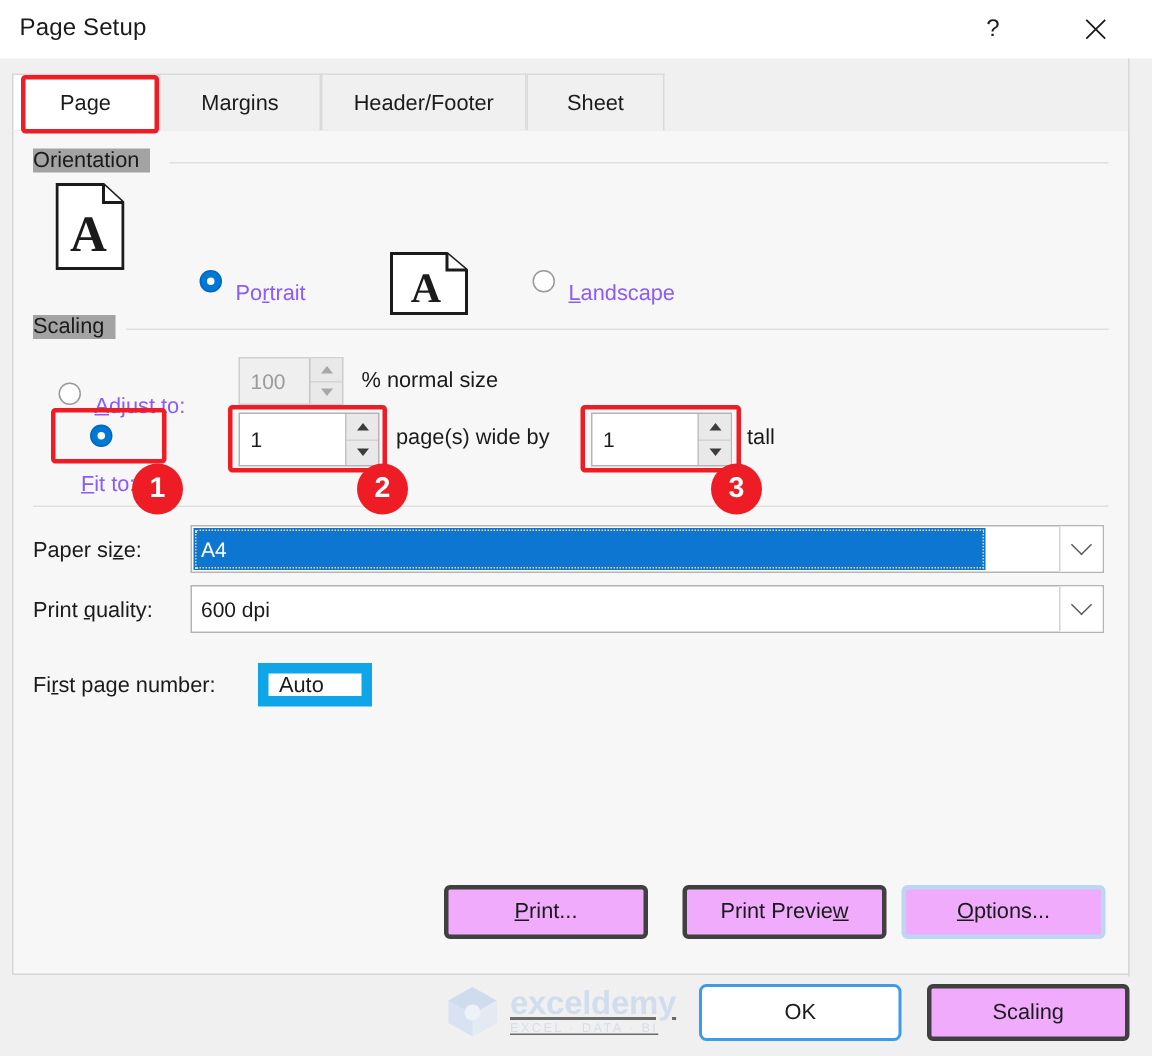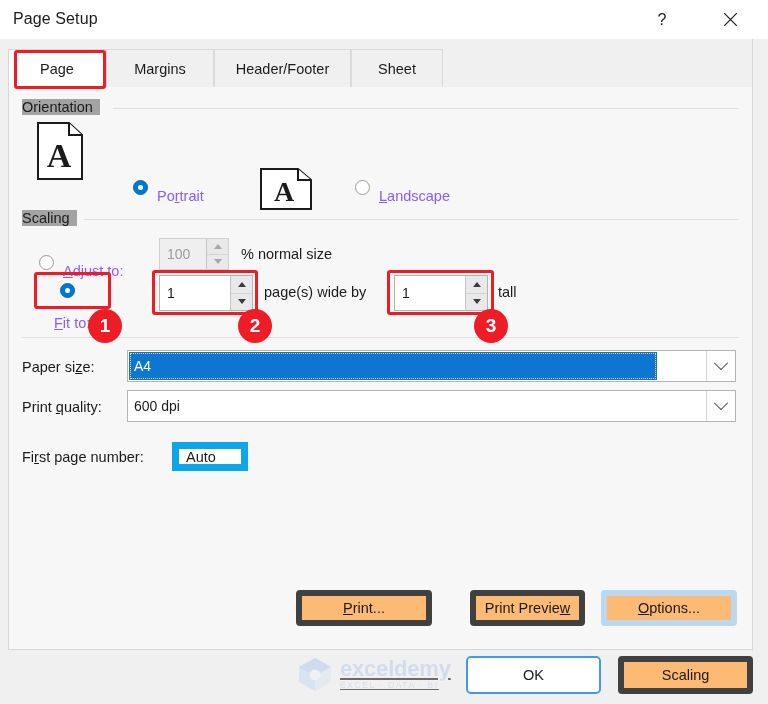--- a/index.html
+++ b/index.html
@@ -188,21 +188,21 @@
   .textbox {
     position: absolute; box-sizing: border-box;
     background: #ffffff; border: 7px solid #0ea5e9;
     display: flex; align-items: center;
     padding-left: 7px; font-size: 14.5px; color: #1b1b1b;
   }
 
   
   .btn {
     position: absolute; box-sizing: border-box;
-    background: #fdba74; border: 6px solid #404040;
+    background: #f0abfc; border: 3px solid #404040;
     border-radius: 4px;
     display: flex; align-items: center; justify-content: center;
     font-size: 14.5px; color: #1b1b1b; white-space: nowrap;
   }
   .btn.default {
     border: 2px solid #3f9bea; background: #ffffff; border-radius: 5px;
   }
   .btn.focus-thin { border-color: #bcd8f0; }
 
   
@@ -378,21 +378,21 @@
     </div>
 
     <div class="static-text" style="left:22px;top:410px;">Fi<span class="mn">r</span>st page number:</div>
     <div class="textbox" style="left:172px;top:403px;width:76px;height:29px;">
       <span>Auto</span>
     </div>
 
     <div class="btn" style="left:296px;top:551px;width:136px;height:36px;">
       <span><span class="mn">P</span>rint...</span>
     </div>
-    <div class="btn" style="left:470px;top:551px;width:115px;height:36px;align-items:center;">
+    <div class="btn" style="left:455px;top:551px;width:136px;height:36px;align-items:center;">
       <span>Print Previe<span class="mn">w</span></span>
     </div>
     <div class="btn focus-thin" style="left:601px;top:551px;width:136px;height:36px;">
       <span><span class="mn">O</span>ptions...</span>
     </div>
 
     <div class="btn default" style="left:466px;top:617px;width:135px;height:38px;">
       <span>OK</span>
     </div>
     <div class="btn" style="left:618px;top:617px;width:135px;height:38px;">

